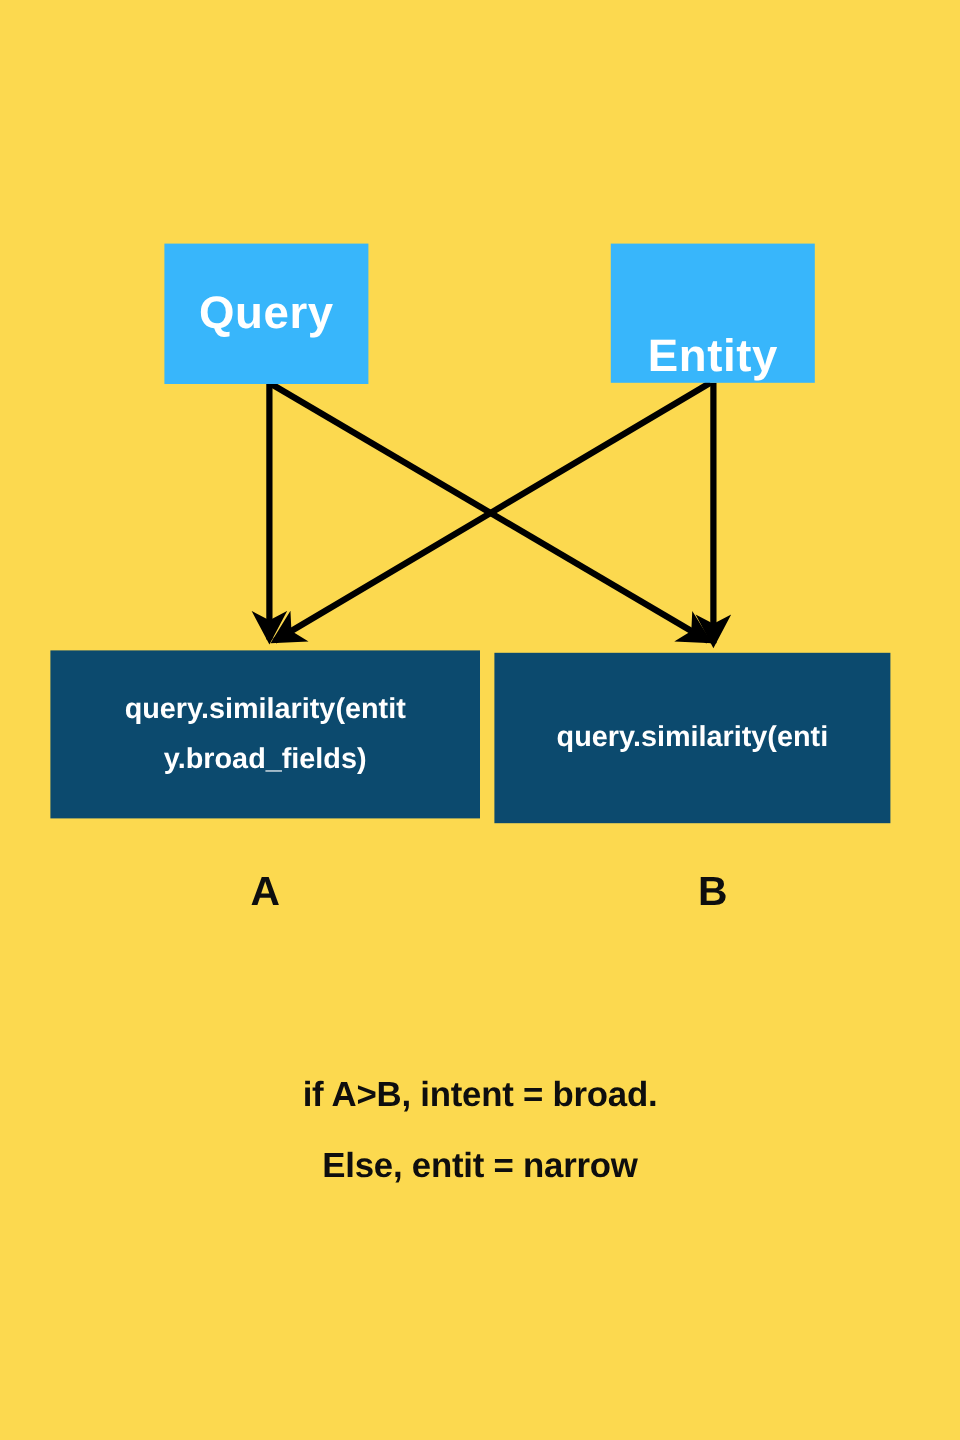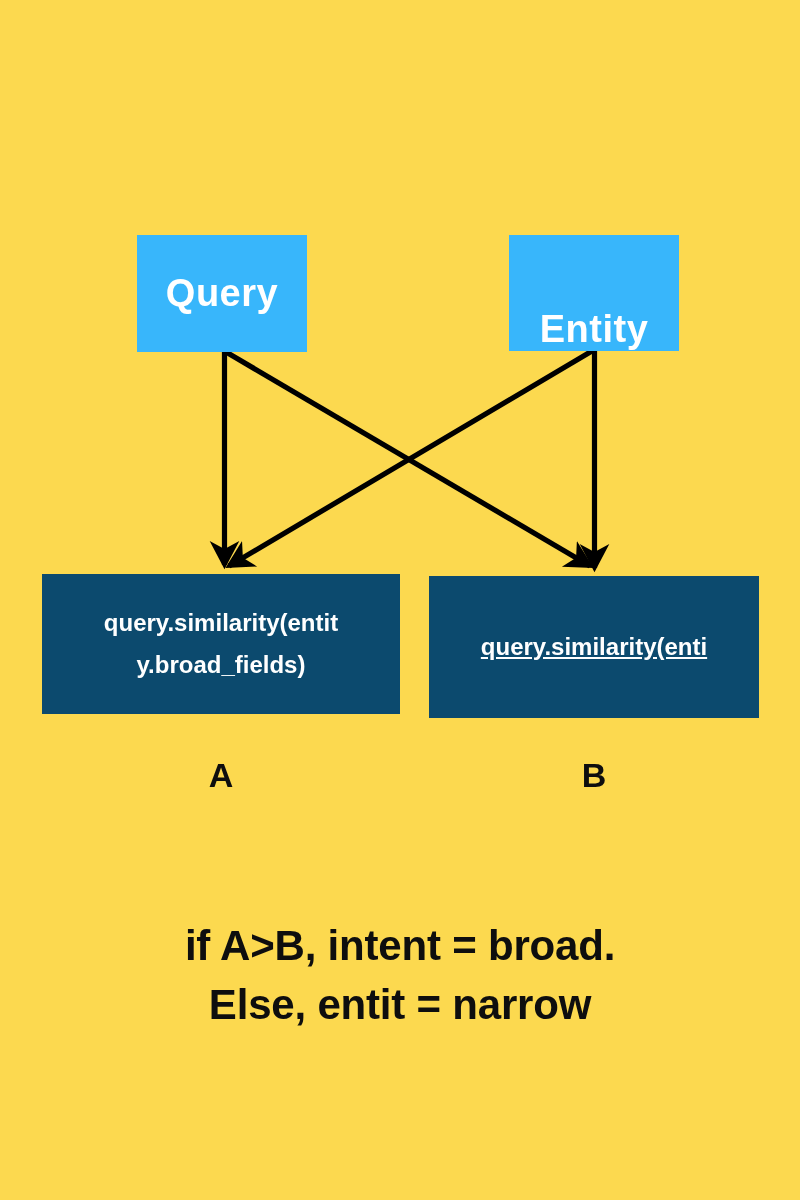--- a/index.html
+++ b/index.html
@@ -12,21 +12,20 @@
     background: #fcd94f;
     font-family: "Liberation Sans", sans-serif;
     overflow: hidden;
     position: relative;
   }
   #canvas {
     position: absolute;
     left: 0; top: 0;
     width: 800px;
     height: 874px;
-    margin-top: 32px;
   }
   .node {
     position: absolute;
     display: flex;
     align-items: center;
     justify-content: center;
     text-align: center;
     color: #ffffff;
     font-weight: bold;
     box-sizing: border-box;
@@ -38,21 +37,21 @@
   }
   .node-green {
     background: #0c4a6e;
     font-size: 24px;
     line-height: 42px;
     padding: 0 6px;
   }
   #node-query   { left: 137px; top: 203px; width: 170px; height: 117px; }
   #node-entity  { left: 509px; top: 203px; width: 170px; height: 116px; align-items: flex-end; }
   #node-broad   { left: 42px;  top: 542px; width: 358px; height: 140px; }
-  #node-narrow  { left: 429px; top: 544px; width: 330px; height: 142px; text-decoration: underline; }
+  #node-narrow  { left: 412px; top: 544px; width: 330px; height: 142px; }
 
   .branch-label {
     position: absolute;
     color: #0e0e0e;
     font-weight: bold;
     font-size: 34px;
     text-align: center;
     width: 80px;
   }
   #label-a { left: 181px; top: 724px; }
@@ -67,21 +66,21 @@
   }
 
   #caption {
     position: absolute;
     left: 0;
     top: 884px;
     width: 800px;
     text-align: center;
     color: #0e0e0e;
     font-weight: bold;
-    font-size: 42px;
+    font-size: 29px;
     line-height: 59px;
     letter-spacing: -0.2px;
   }
   #caption div { white-space: nowrap; }
 </style>
 </head>
 <body>
 
 <div id="canvas">
 

